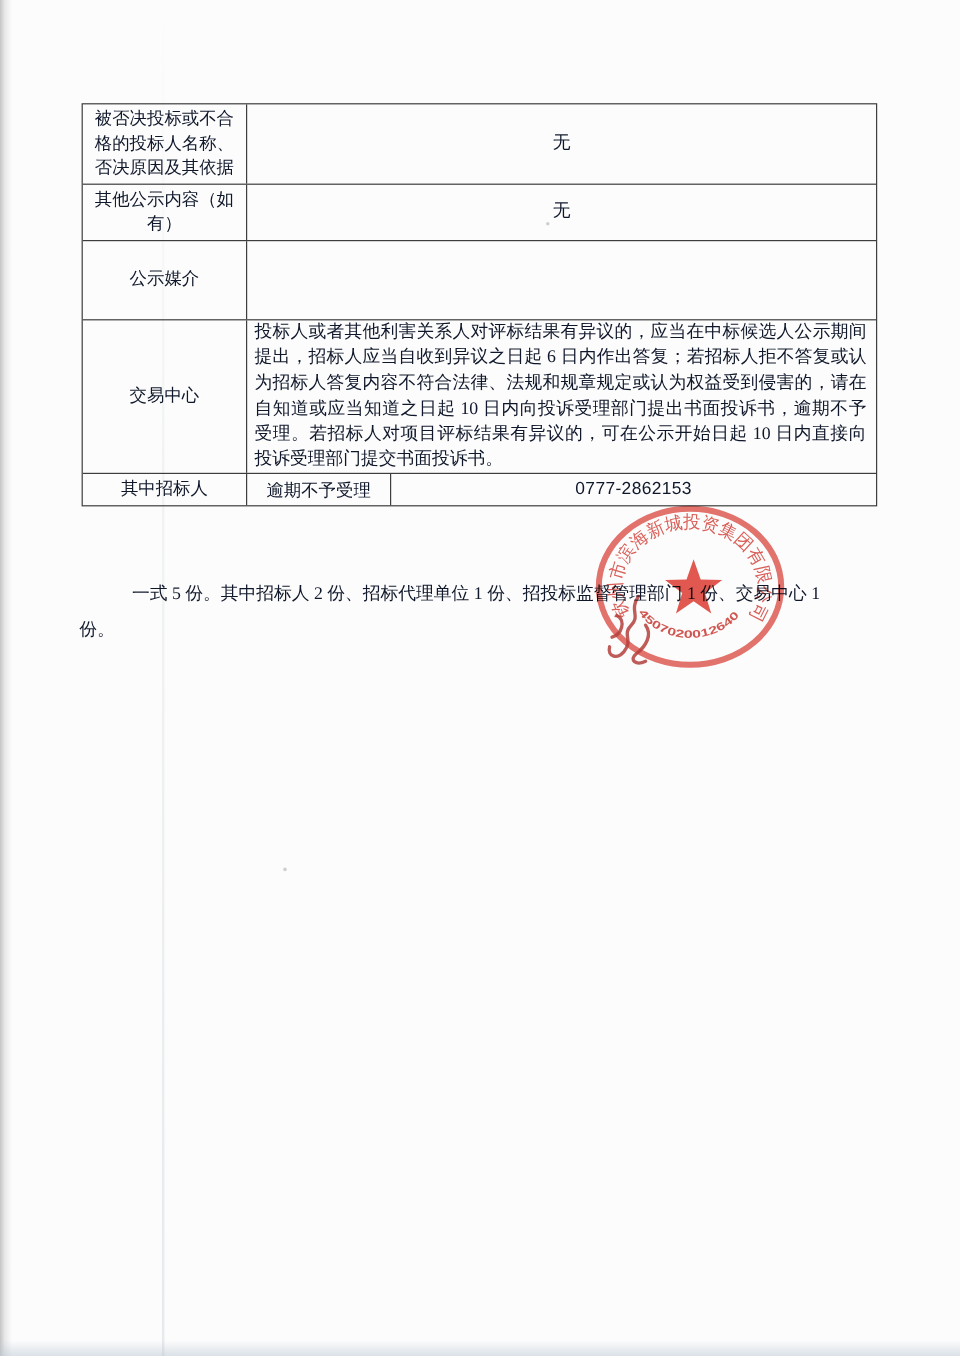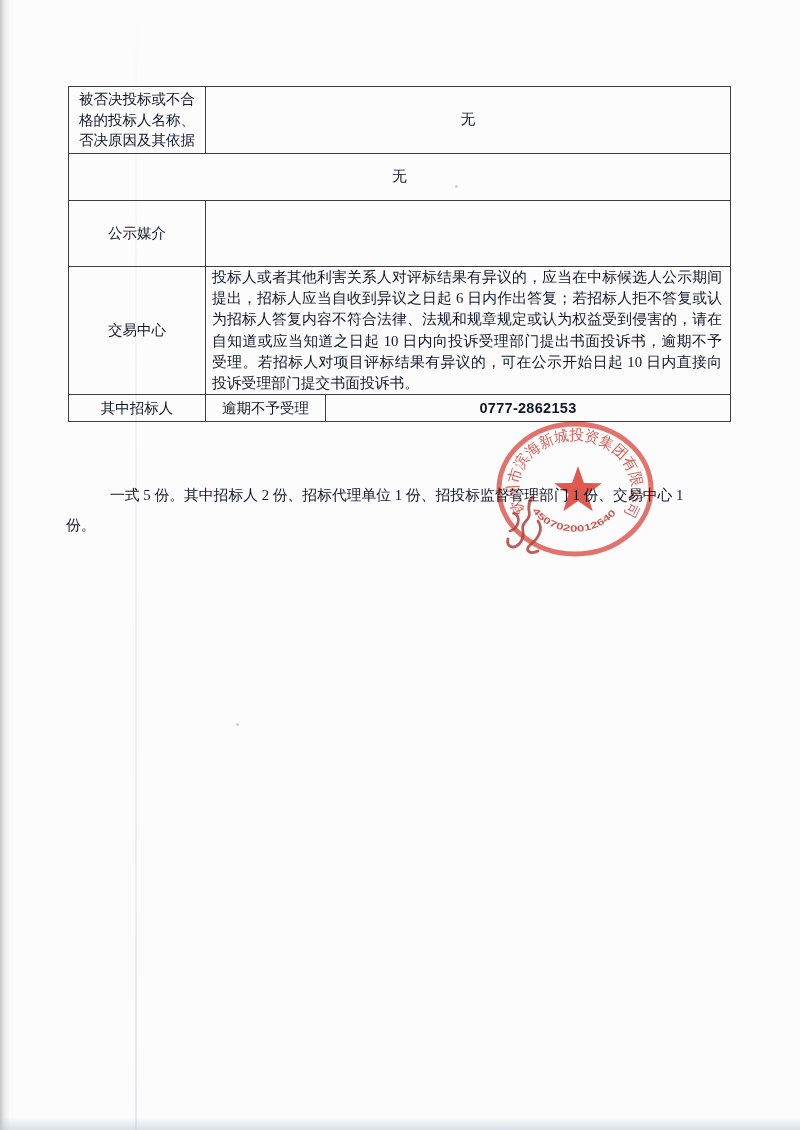--- a/index.html
+++ b/index.html
@@ -27,21 +27,21 @@
   .lbl{flex:0 0 137px;width:137px;border-right:1.2px solid #3d3d3d;
     justify-content:center;text-align:center;padding:1px 5px;
     font-size:14.5px;line-height:20.5px;}
   .val{flex:1;padding:3px 8px 3px 6px;font-size:14.8px;line-height:21.3px;
     text-align:justify;}
   .val.center{justify-content:center;text-align:center;padding:0;}
   .r5 .cell{font-size:14.5px;justify-content:center;text-align:center;padding:1px 4px;}
   .c2{flex:0 0 213px;width:213px;border-right:1.2px solid #3d3d3d;}
   .c3{flex:0 0 120px;width:120px;border-right:1.2px solid #3d3d3d;}
   .c4{flex:1;}
-  .num{font-family:"Liberation Sans","DejaVu Sans",sans-serif;font-weight:700;
+  .num{font-family:"Liberation Sans","DejaVu Sans",sans-serif;font-weight:400;
     font-size:14.5px;letter-spacing:.3px;}
 
   
   .footer{position:absolute;left:66px;top:436px;width:638px;
     font-size:14.8px;line-height:30px;text-indent:44px;text-align:left;margin-top:44px;}
 
   
   .seal{position:absolute;left:494px;top:417px;width:168px;height:148px;
     mix-blend-mode:multiply;opacity:.95;}
   .seal svg{display:block;width:100%;height:100%;}
@@ -58,20 +58,21 @@
   <div class="speck" style="left:455px;top:185px;"></div>
 
   <div class="tbl">
 
     <div class="row r1">
       <div class="cell lbl">被否决投标或不合格的投标人名称、否决原因及其依据</div>
       <div class="cell val center">无</div>
     </div>
 
     <div class="row r2">
+      <div class="cell lbl">其他公示内容（如有）</div>
       <div class="cell val center">无</div>
     </div>
 
     <div class="row r3">
       <div class="cell lbl">公示媒介</div>
     </div>
 
     <div class="row r4">
       <div class="cell lbl">交易中心</div>
       <div class="cell val">投标人或者其他利害关系人对评标结果有异议的，应当在中标候选人公示期间提出，招标人应当自收到异议之日起 6 日内作出答复；若招标人拒不答复或认为招标人答复内容不符合法律、法规和规章规定或认为权益受到侵害的，请在自知道或应当知道之日起 10 日内向投诉受理部门提出书面投诉书，逾期不予受理。若招标人对项目评标结果有异议的，可在公示开始日起 10 日内直接向投诉受理部门提交书面投诉书。</div>

